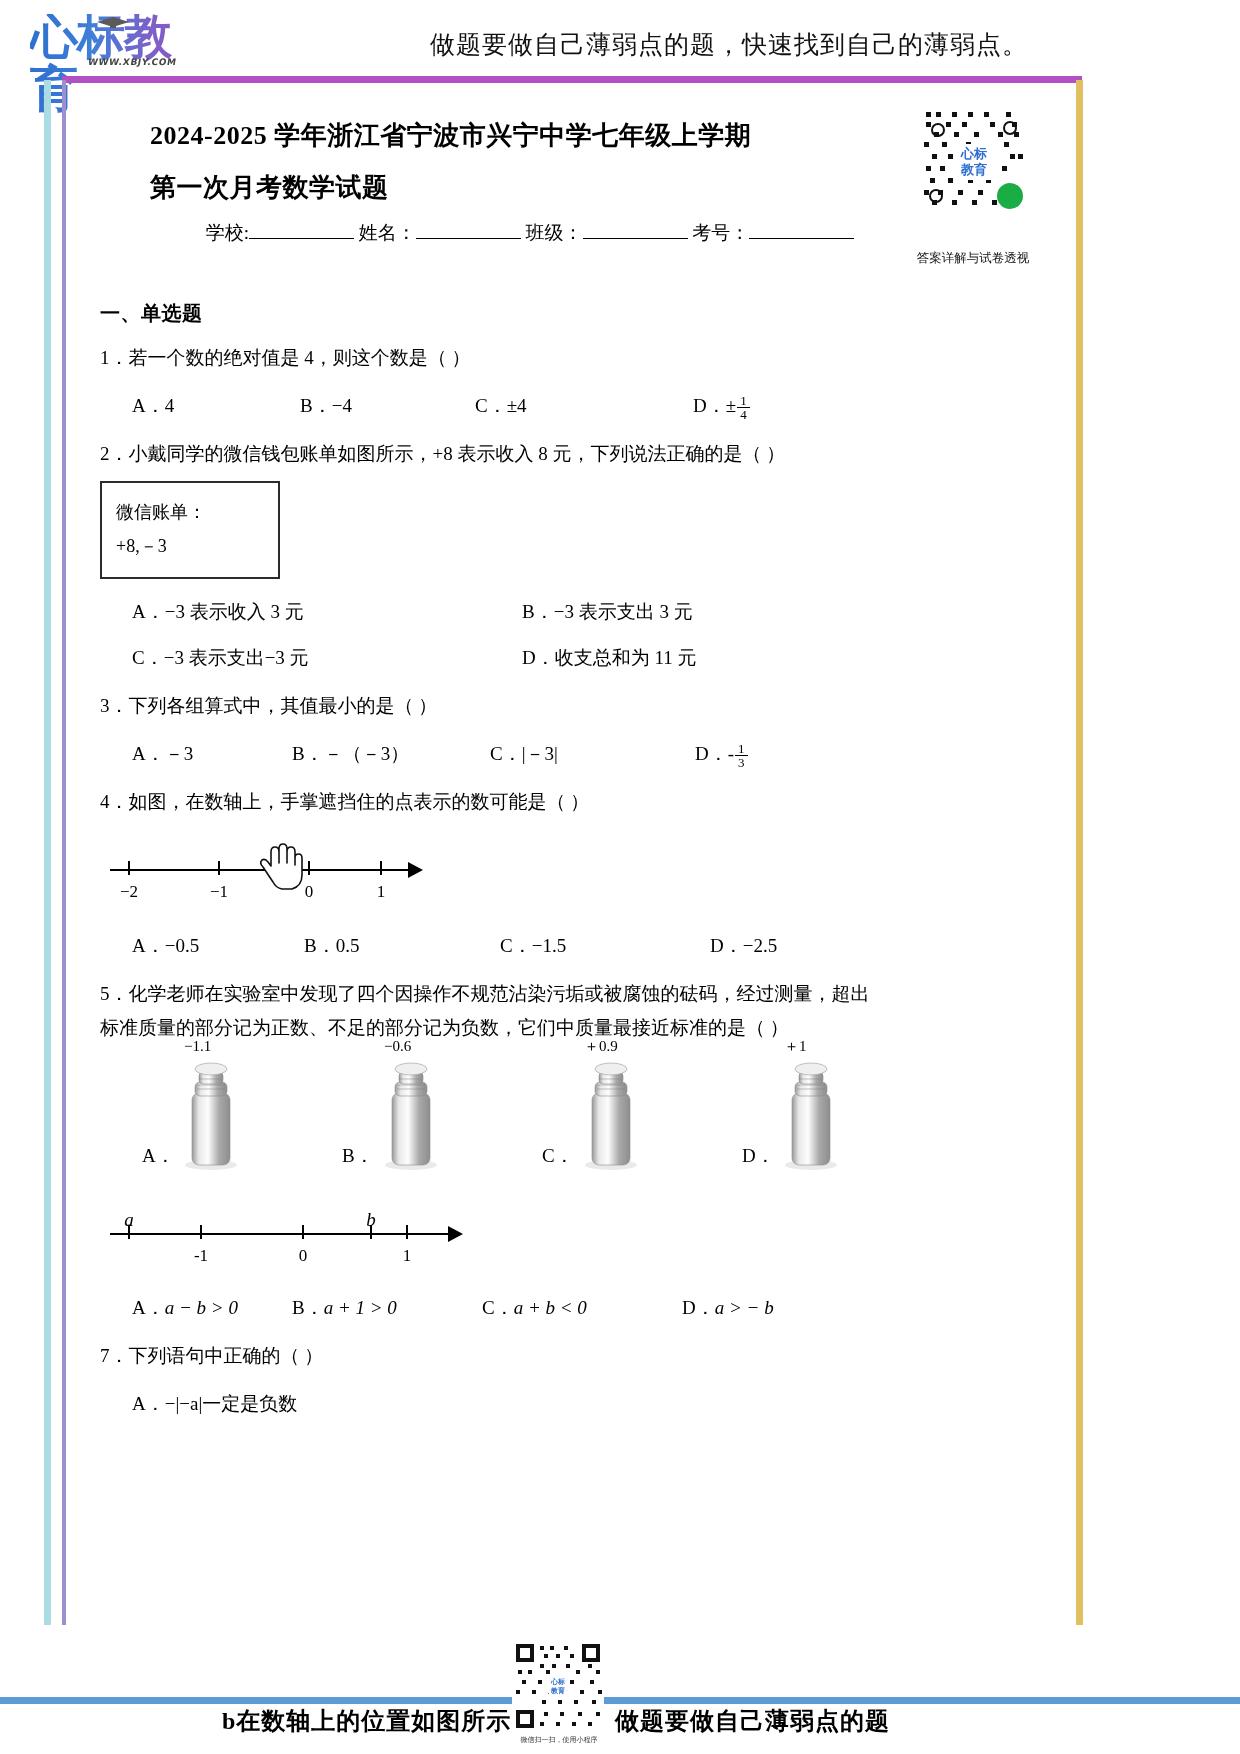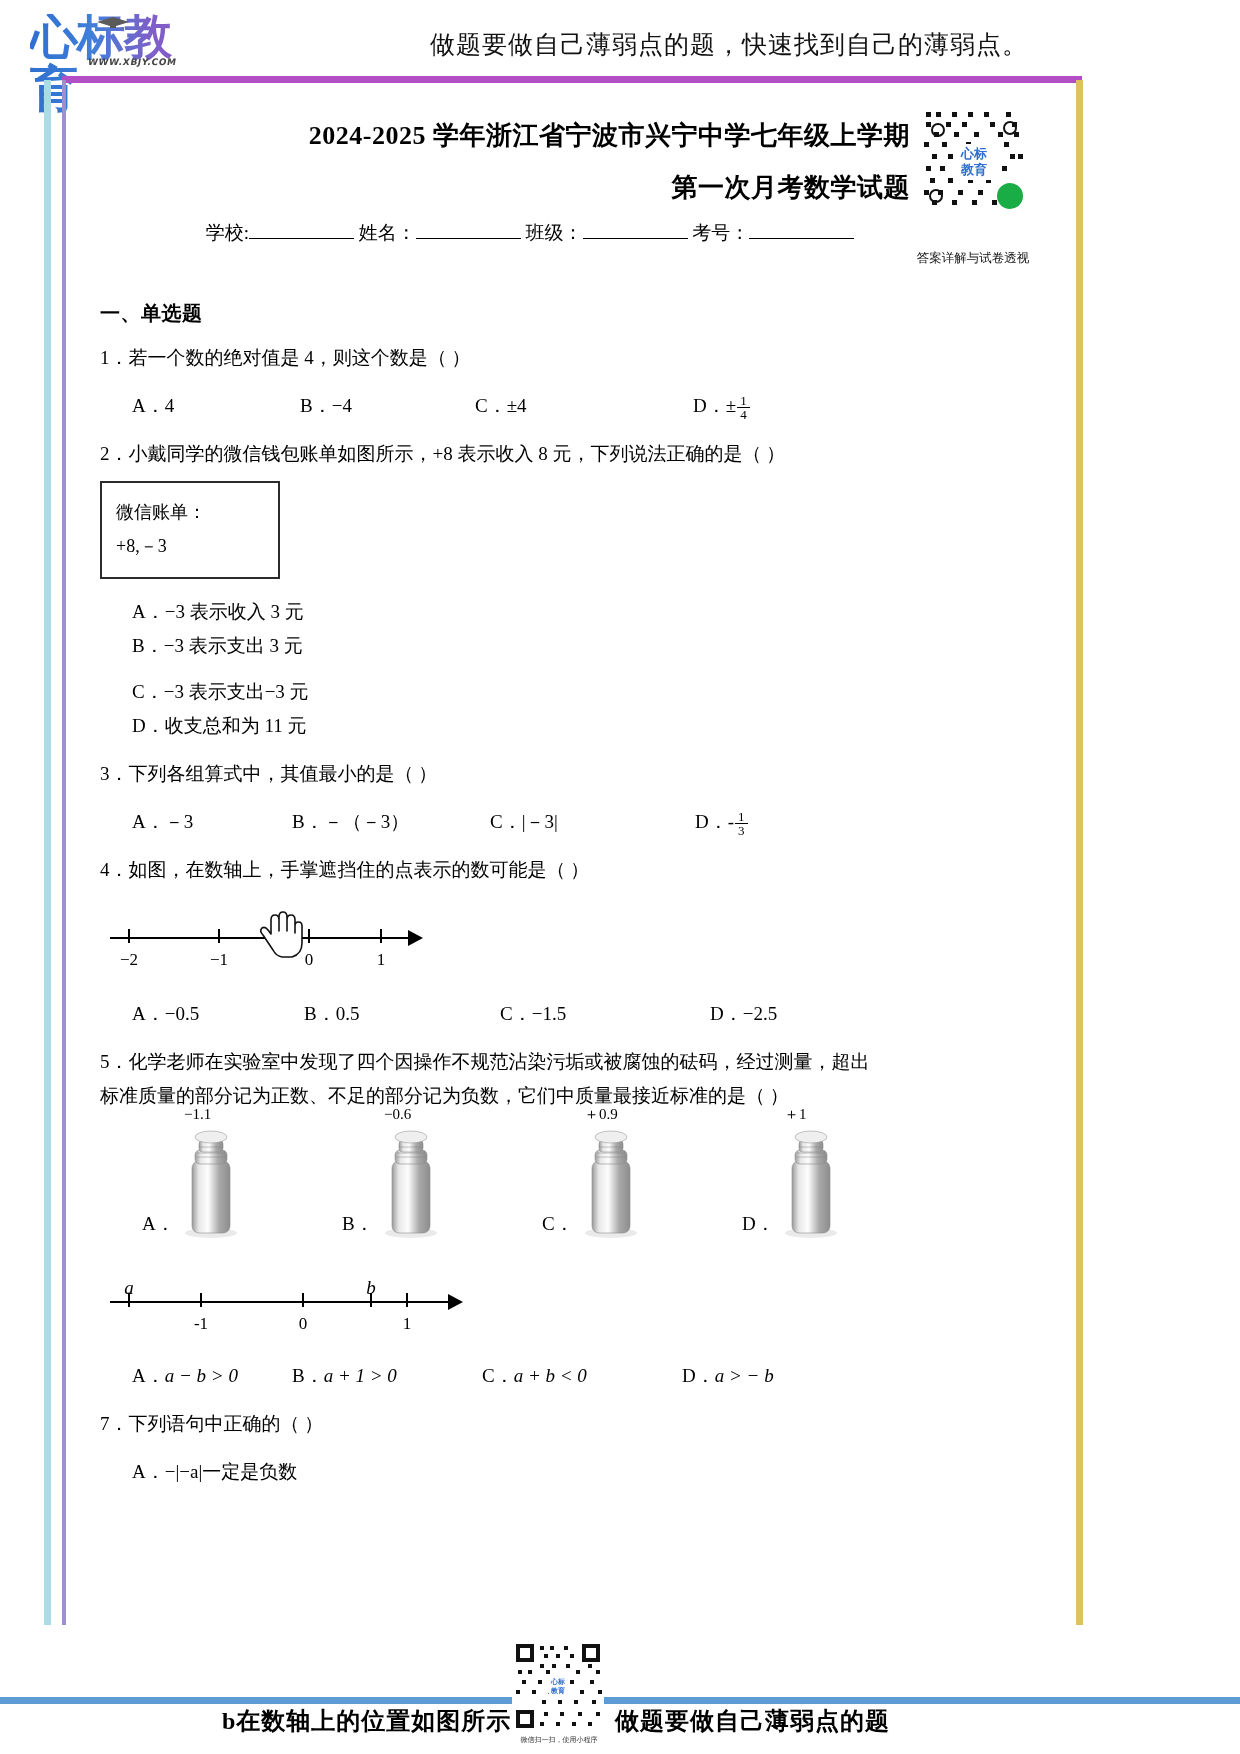--- a/index.html
+++ b/index.html
@@ -37,21 +37,21 @@
     letter-spacing: 1px; white-space: nowrap;
   }
   .purple-rule { position: absolute; left: 62px; top: 76px; width: 1020px; height: 7px; background:#b24fc4; }
 
   
   .left-rule  { position: absolute; left: 44px;  top: 80px; width: 7px; height: 1545px; background:#a9dde3; }
   .left-rule2 { position: absolute; left: 62px;  top: 80px; width: 4px; height: 1545px; background:#9f8fd0; }
   .right-rule { position: absolute; left: 1076px; top: 80px; width: 7px; height: 1545px; background:#e0c060; }
 
   
-  .title-wrap { position: absolute; left: 150px; top: 110px; width: 760px; text-align:right; }
+  .title-wrap { position: absolute; left: 150px; top: 110px; width: 760px; text-align:left; }
   .title-l1, .title-l2 {
     font-size: 26px; font-weight: bold;
     font-family: "Liberation Serif","DejaVu Serif",serif;
     letter-spacing: .5px; line-height: 52px; white-space: nowrap;
   }
   .blanks {
     position:absolute; left:150px; top:220px; width:760px; text-align:center;
     font-size: 19px; white-space: nowrap;
   }
   .blanks u { text-decoration: none; border-bottom: 1.5px solid #000; display:inline-block; width:105px; }
@@ -63,21 +63,21 @@
     font-size: 12.5px; color:#111; font-family:"DejaVu Sans",sans-serif;
   }
 
   
   .content { position: absolute; left: 100px; top: 300px; width: 960px; }
   .sec-head { font-size: 20px; font-weight: bold; margin-bottom: 14px; letter-spacing: .5px; }
   .q { font-size: 19px; line-height: 34px; margin-top: 14px; }
   .q-stem { white-space: normal; }
   .opts { display: flex; margin-top: 14px; font-size: 19px; }
   .opt { white-space: nowrap; }
-  .opts2 { display:flex; margin-top: 12px; font-size: 19px; flex-direction: column; }
+  .opts2 { display:flex; margin-top: 12px; font-size: 19px; }
   .opts2 .opt { width: 390px; }
   i.var { font-family: "Liberation Serif", serif; font-style: italic; margin-top: 32px; }
 
   .frac { display:inline-block; vertical-align:-0.55em; text-align:center; font-size:13px; line-height:1.05; margin-left:1px; }
   .frac .n { display:block; border-bottom:1.2px solid #000; padding:0 3px; }
   .frac .d { display:block; padding:0 3px; }
 
   
   .wechat-box {
     border: 2px solid #2b2b2b; width: 180px; padding: 12px 14px 14px 14px;

